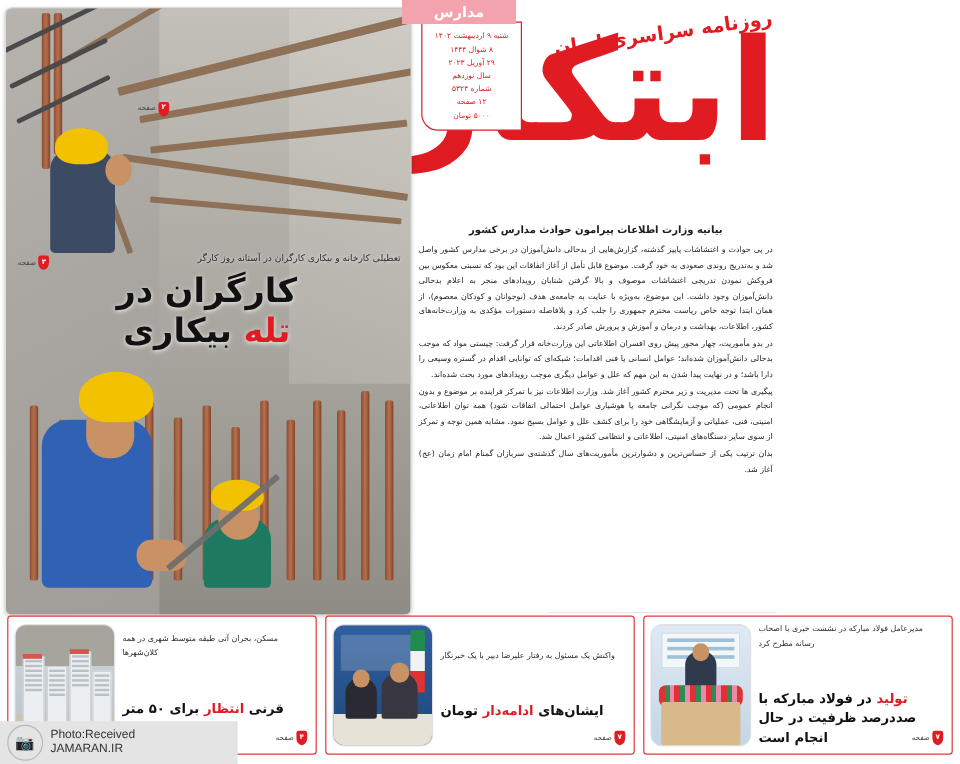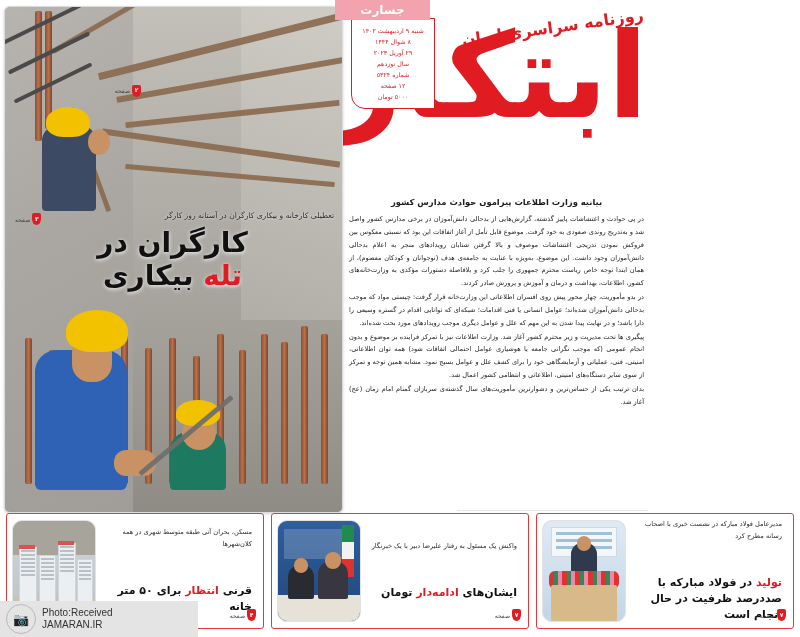--- a/index.html
+++ b/index.html
@@ -141,21 +141,21 @@
     border:1px solid #e11b22;border-radius:0 0 0 14px;
     padding:6px 5px;box-sizing:border-box;
     background:#fff;
     text-align:center;
     z-index:3;
   }
   .dateplate div{font-size:6.3px;line-height:1.75;color:#e11b22;}
 
   
   .center-col{
-    position:absolute;top:197px;right:152px;width:303px;height:325px;
+    position:absolute;top:186px;right:152px;width:303px;height:325px;
   }
   .c-kicker{
     font-size:8.4px;color:#1c1c1c;text-align:center;margin-bottom:6px;font-weight:bold;
   }
   .c-head{
     text-align:center;font-size:30px;font-weight:bold;color:#111;
     line-height:1.2;margin-bottom:8px;
   }
   .c-head .hl{color:#e11b22;}
   .c-body{
@@ -213,21 +213,21 @@
     display:flex;flex-direction:row-reverse;align-items:center;
     padding:5px;box-sizing:border-box;
     position:relative;
   }
   .card-img{
     width:82px;height:100px;flex:none;
     border-radius:10px;overflow:hidden;position:relative;
     background:#cfcfcf;border:1px solid #e2e2e2;
   }
   .card-txt{
-    flex:1;padding:0 6px;text-align:right;position:relative;height:100%;
+    flex:1;padding:0 6px;text-align:left;position:relative;height:100%;
     display:flex;flex-direction:column;justify-content:center;gap:28px;
   }
   .card-kicker{font-size:6.6px;line-height:1.75;color:#2d2d2d;margin-bottom:5px;}
   .card-head{font-size:11px;font-weight:bold;color:#111;line-height:1.45;}
   .card-head .hl{color:#e11b22;}
   .badge-card{position:absolute;bottom:2px;right:2px;}
 
   
   .t-sky{position:absolute;inset:0;background:linear-gradient(#cfd6db,#b9c2c8);}
   .t-hill{position:absolute;top:0;left:0;right:0;height:34px;background:#a7a49c;}
@@ -273,21 +273,21 @@
   .wm-text{font-size:10px;color:#333;line-height:1.25;font-family:"Liberation Sans",sans-serif;}
   .wm-text b{display:block;font-weight:normal;}
 
   .sep-line{position:absolute;right:152px;left:457px;bottom:126px;height:1px;background:#e6e6e6;}
 </style>
 </head>
 <body>
 
 <div class="page">
 
-  <div class="jasarat-tag">جسارت</div>
+  <div class="jasarat-tag">مدارس</div>
 
   <div class="left-col">
 
     <div class="lead-kicker">رئیس جمهوری در سفر به استان خوزستان مطرح کرد</div>
     <div class="lead-head">وضع موجود با وضع مطلوب فاصله دارد</div>
 
     <div class="photo-frame">
       <div class="pres">
         <div class="bg"></div>
         <div class="robe"></div>

